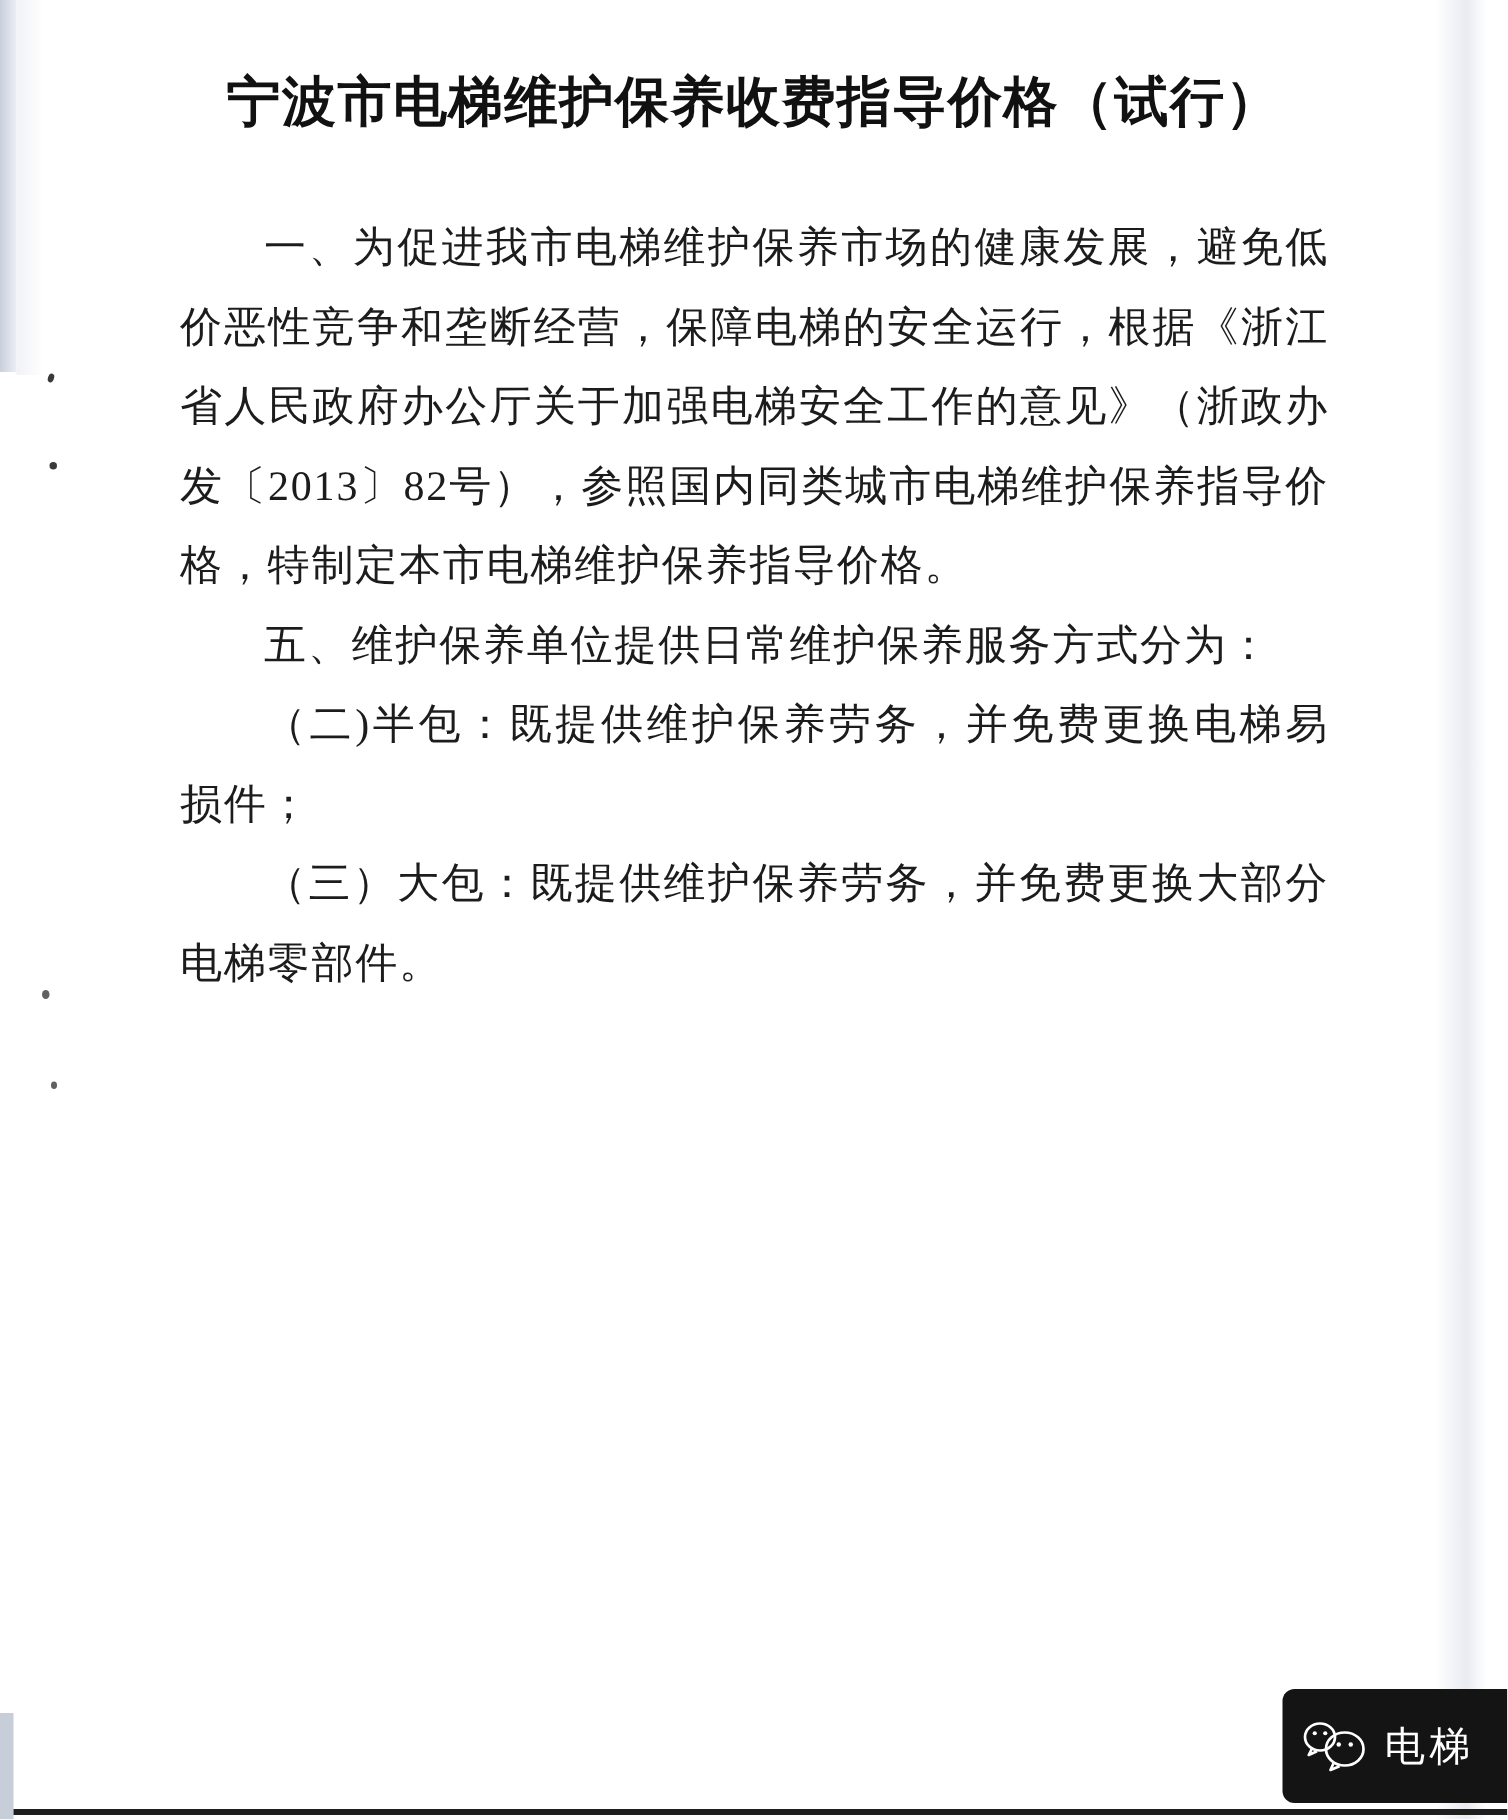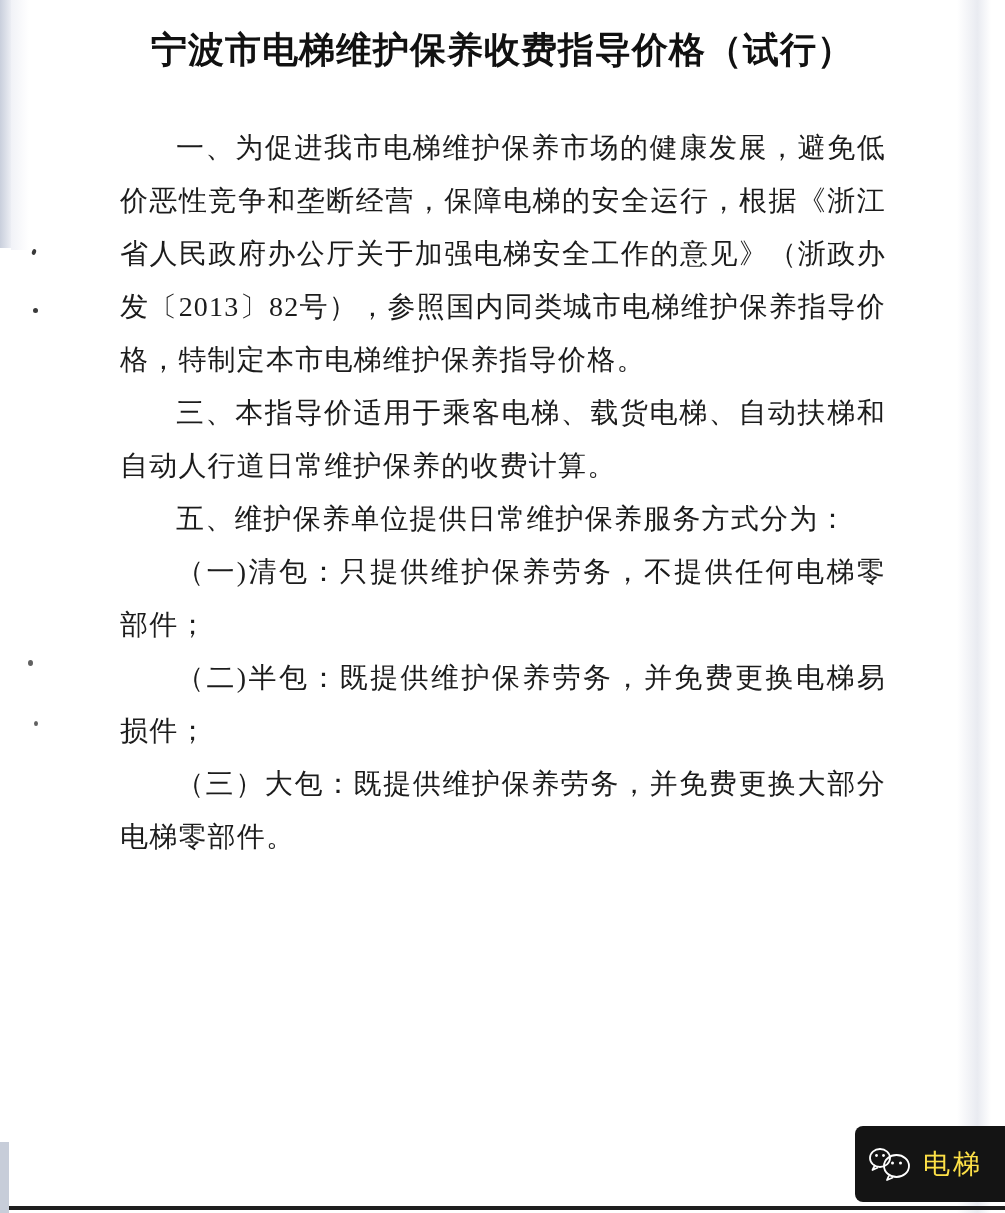--- a/index.html
+++ b/index.html
@@ -46,21 +46,21 @@
     background: #3a3a3a;
     border-radius: 50%;
   }
   .speck.s1 { left: 32px; top: 249px; width: 4px; height: 6px; transform: rotate(20deg); }
   .speck.s2 { left: 33px; top: 308px; width: 5px; height: 5px; }
   .speck.s3 { left: 28px; top: 660px; width: 5px; height: 6px; opacity: .8; }
   .speck.s4 { left: 34px; top: 721px; width: 4px; height: 5px; opacity: .8; }
 
   .doc-title {
     margin: 0;
-    padding-top: 26px;
+    padding-top: 44px;
     text-align: center;
     font-size: 36px;
     font-weight: bold;
     letter-spacing: 1px;
     line-height: 1.35;
     color: #111111;
   }
   .doc-body {
     margin: 46px auto 0 auto;
     width: 766px;
@@ -93,21 +93,21 @@
     background: #141414;
     border-radius: 8px 0 0 8px;
     display: flex;
     align-items: center;
     gap: 10px;
     padding-left: 12px;
     box-sizing: border-box;
   }
   .wechat-badge .badge-icon { display: inline-flex; }
   .wechat-badge .badge-label {
-    color: #fde047;
+    color: #ffffff;
     font-size: 27px;
     letter-spacing: 3px;
     font-family: "Liberation Sans", "DejaVu Sans", sans-serif;
   }
 </style>
 </head>
 <body>
 
 <div class="page">
 
@@ -117,23 +117,21 @@
   <div class="edge-right"></div>
   <span class="speck s1"></span>
   <span class="speck s2"></span>
   <span class="speck s3"></span>
   <span class="speck s4"></span>
 
   <h1 class="doc-title">宁波市电梯维护保养收费指导价格（试行）</h1>
 
   <div class="doc-body">
     <p>一、为促进我市电梯维护保养市场的健康发展，避免低价恶性竞争和垄断经营，保障电梯的安全运行，根据《浙江省人民政府办公厅关于加强电梯安全工作的意见》（浙政办发〔2013〕82号），参照国内同类城市电梯维护保养指导价格，特制定本市电梯维护保养指导价格。</p>
-    <p>三、本指导价适用于乘客电梯、载货电梯、自动扶梯和自动人行道日常维护保养的收费计算。</p>
     <p>五、维护保养单位提供日常维护保养服务方式分为：</p>
-    <p>（一)清包：只提供维护保养劳务，不提供任何电梯零部件；</p>
     <p>（二)半包：既提供维护保养劳务，并免费更换电梯易损件；</p>
     <p>（三）大包：既提供维护保养劳务，并免费更换大部分电梯零部件。</p>
 
   </div>
 
   <div class="bottom-line"></div>
 
   <div class="wechat-badge">
     <span class="badge-icon">
       <svg width="46" height="38" viewBox="0 0 46 38" fill="none" xmlns="http://www.w3.org/2000/svg">

